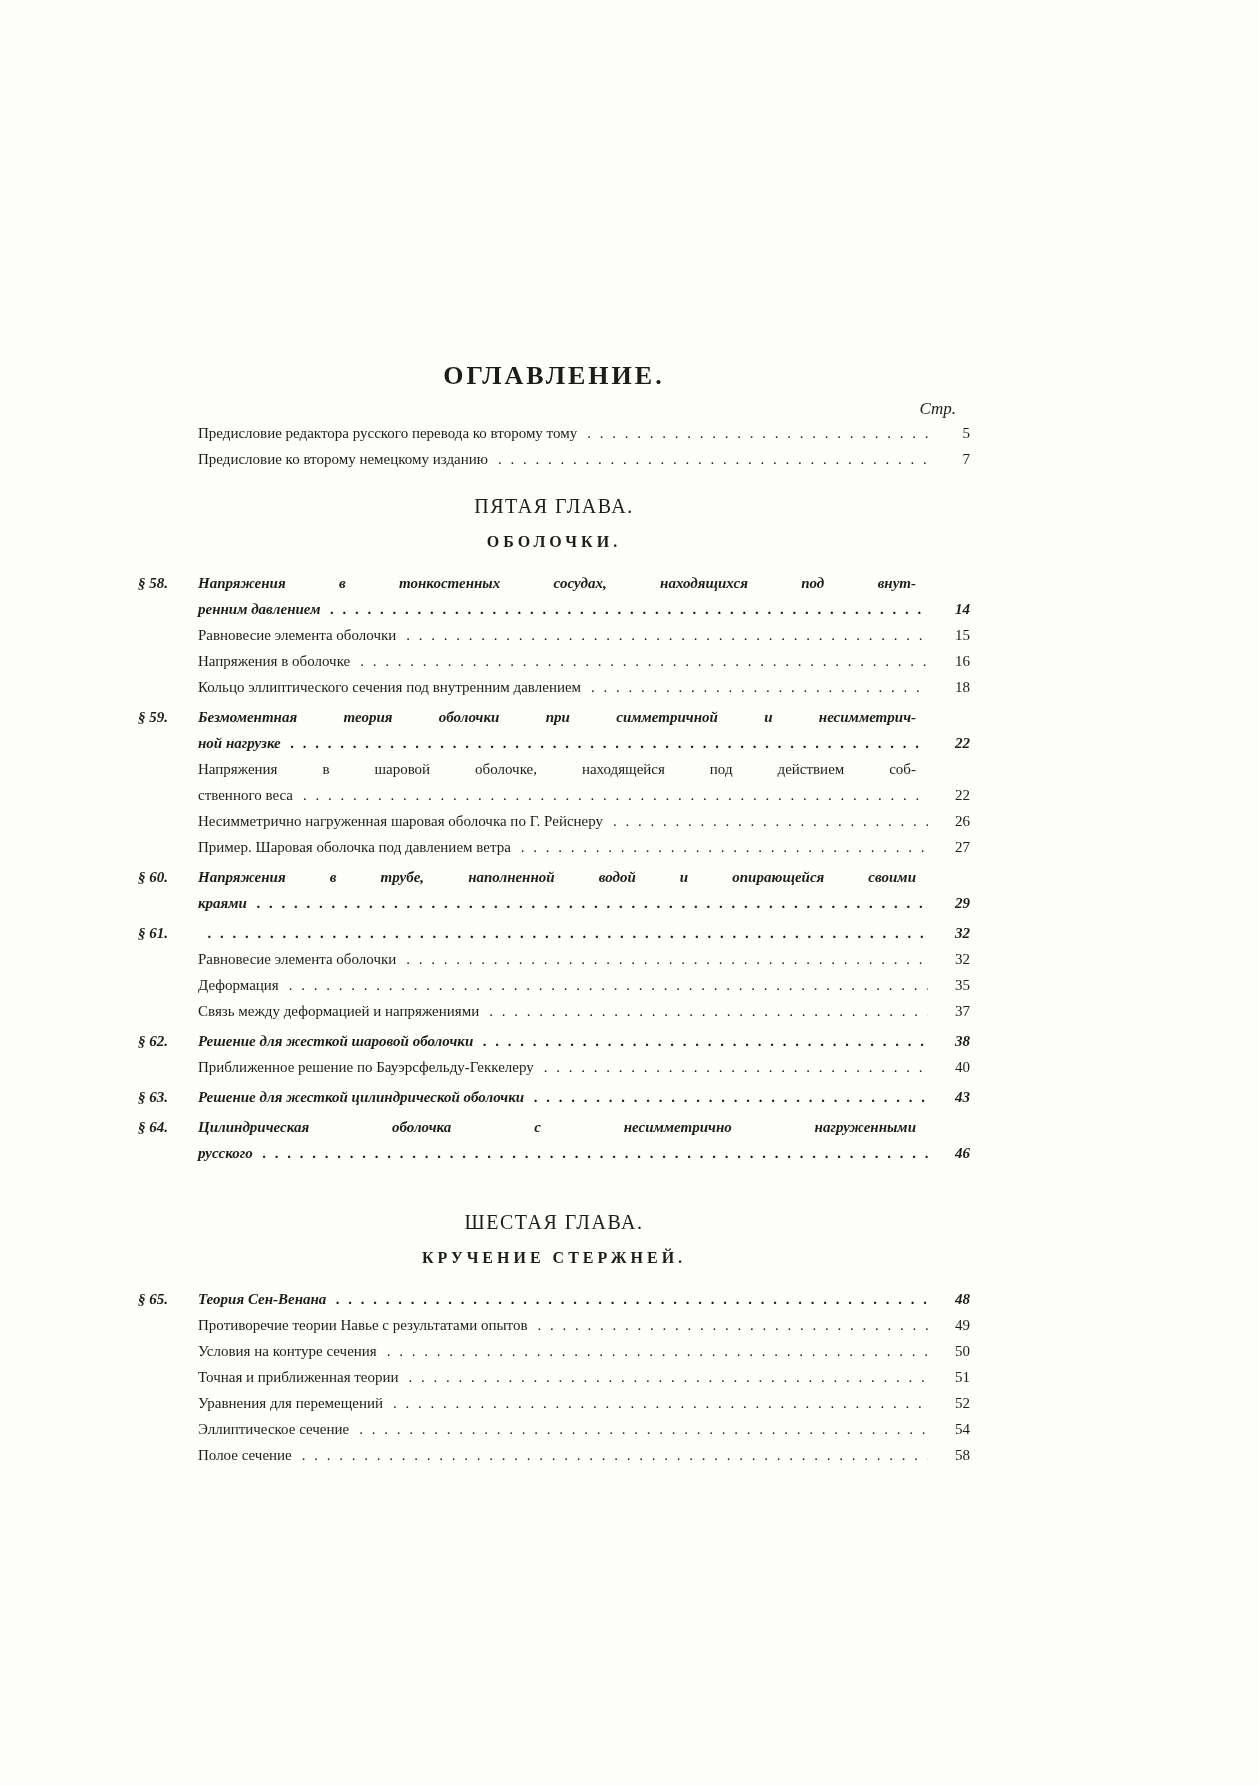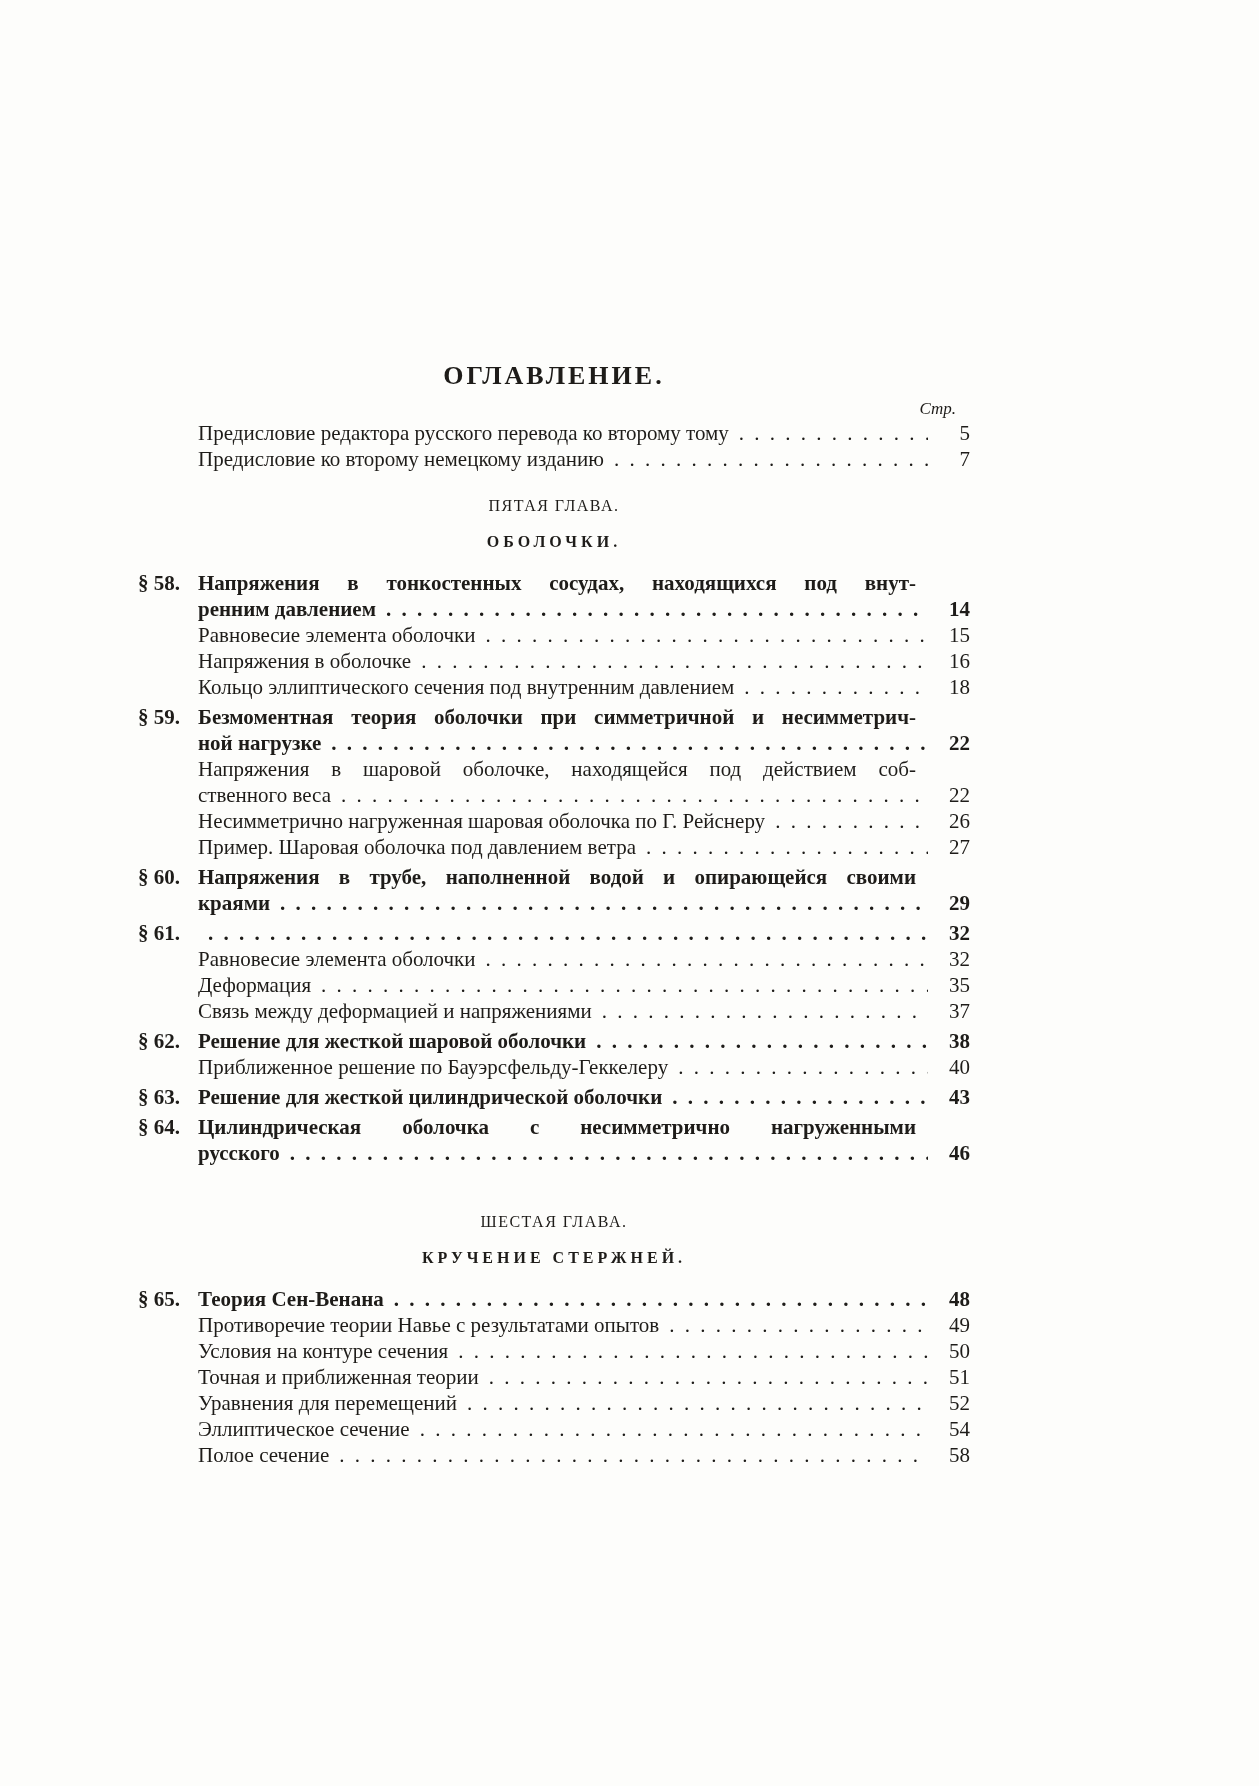--- a/index.html
+++ b/index.html
@@ -39,24 +39,24 @@
     font-style: italic;
     font-size: 17px;
     line-height: 22px;
     margin-top: 6px;
     padding-right: 14px;
   }
   
   .entry {
     display: flex;
     align-items: baseline;
-    font-size: 21px;
+    font-size: 15px;
     line-height: 26px;
   }
-  .entry.has-num { margin-top: 4px; }
+  .entry.has-num { margin-top: 4px; font-style: italic; }
   .entry .num {
     width: 60px;
     flex: none;
     font-weight: bold;
     white-space: nowrap;
   }
   .entry .body {
     flex: 1;
     min-width: 0;
   }
@@ -82,21 +82,21 @@
     word-spacing: 5px;
   }
   .pagenum {
     flex: none;
     width: 34px;
     text-align: right;
   }
   
   .chapter-label {
     text-align: center;
-    font-size: 16px;
+    font-size: 20px;
     letter-spacing: 1.5px;
     line-height: 20px;
     margin-top: 24px;
   }
   .section:not(:first-child) .chapter-label { margin-top: 46px; }
   .chapter-title {
     text-align: center;
     font-weight: bold;
     font-size: 16px;
     letter-spacing: 4px;

